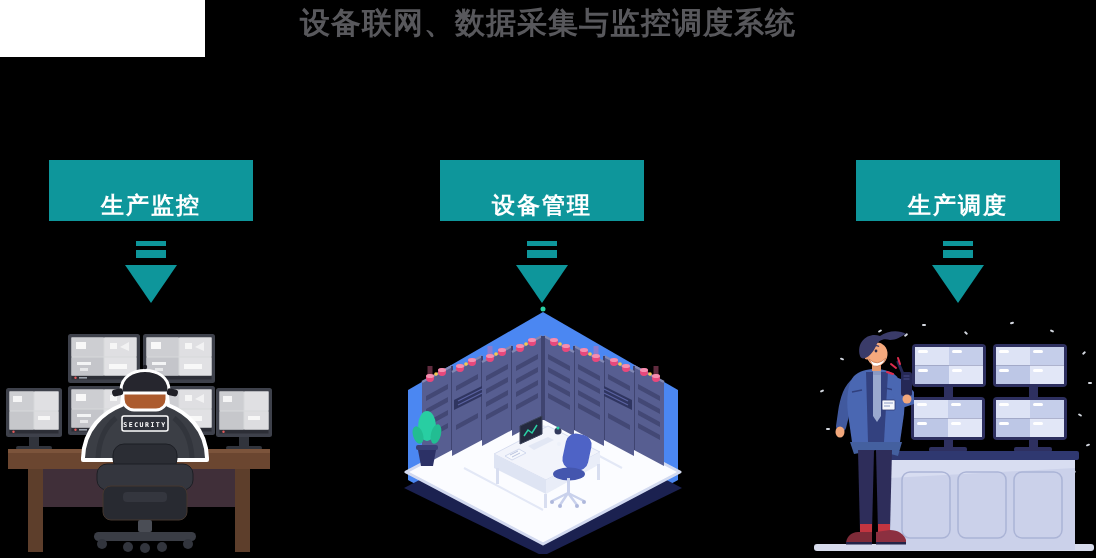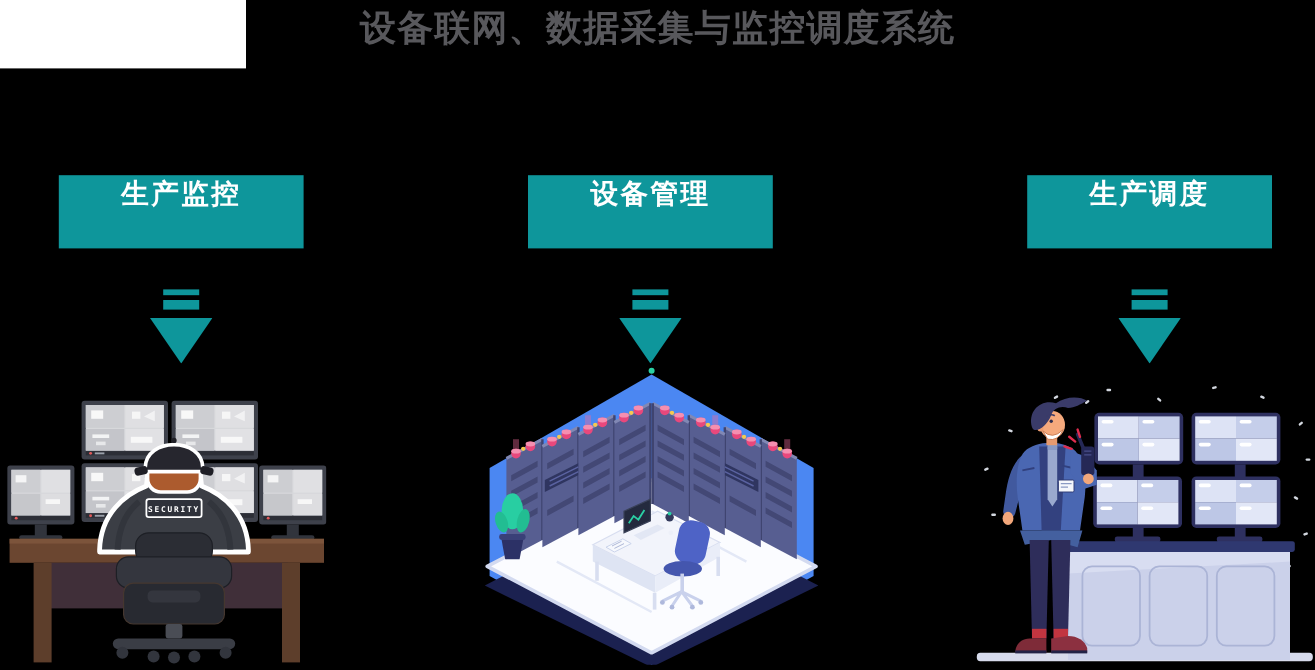--- a/index.html
+++ b/index.html
@@ -1,22 +1,22 @@
 <!DOCTYPE html>
 <html><head>
 <meta charset="utf-8">
 <style>
   html,body{margin:0;padding:0;background:#000;}
   .stage{position:relative;width:1096px;height:558px;background:#000;overflow:hidden;
          font-family:"Liberation Sans",sans-serif;}
   .white-notch{position:absolute;left:0;top:0;width:205px;height:57px;background:#ffffff;}
   .title{position:absolute;left:0;top:3px;width:100%;text-align:center;
          font-size:30px;font-weight:700;color:#58585C;letter-spacing:1px;}
-  .label-box{position:absolute;top:146px;width:204px;height:61px;background:#0E969B;
-             display:flex;align-items:flex-start;justify-content:center;
+  .label-box{position:absolute;top:160px;width:204px;height:61px;background:#0E969B;
+             display:flex;align-items:flex-end;justify-content:center;
              color:#ffffff;font-size:23px;font-weight:700;letter-spacing:2px;}
   .arrow{position:absolute;top:241px;width:52px;height:62px;color:#0E969B;}
   .illu{position:absolute;}
 </style>
 </head>
 <body>
 
 <div class="stage">
 
   <div class="white-notch"></div>

